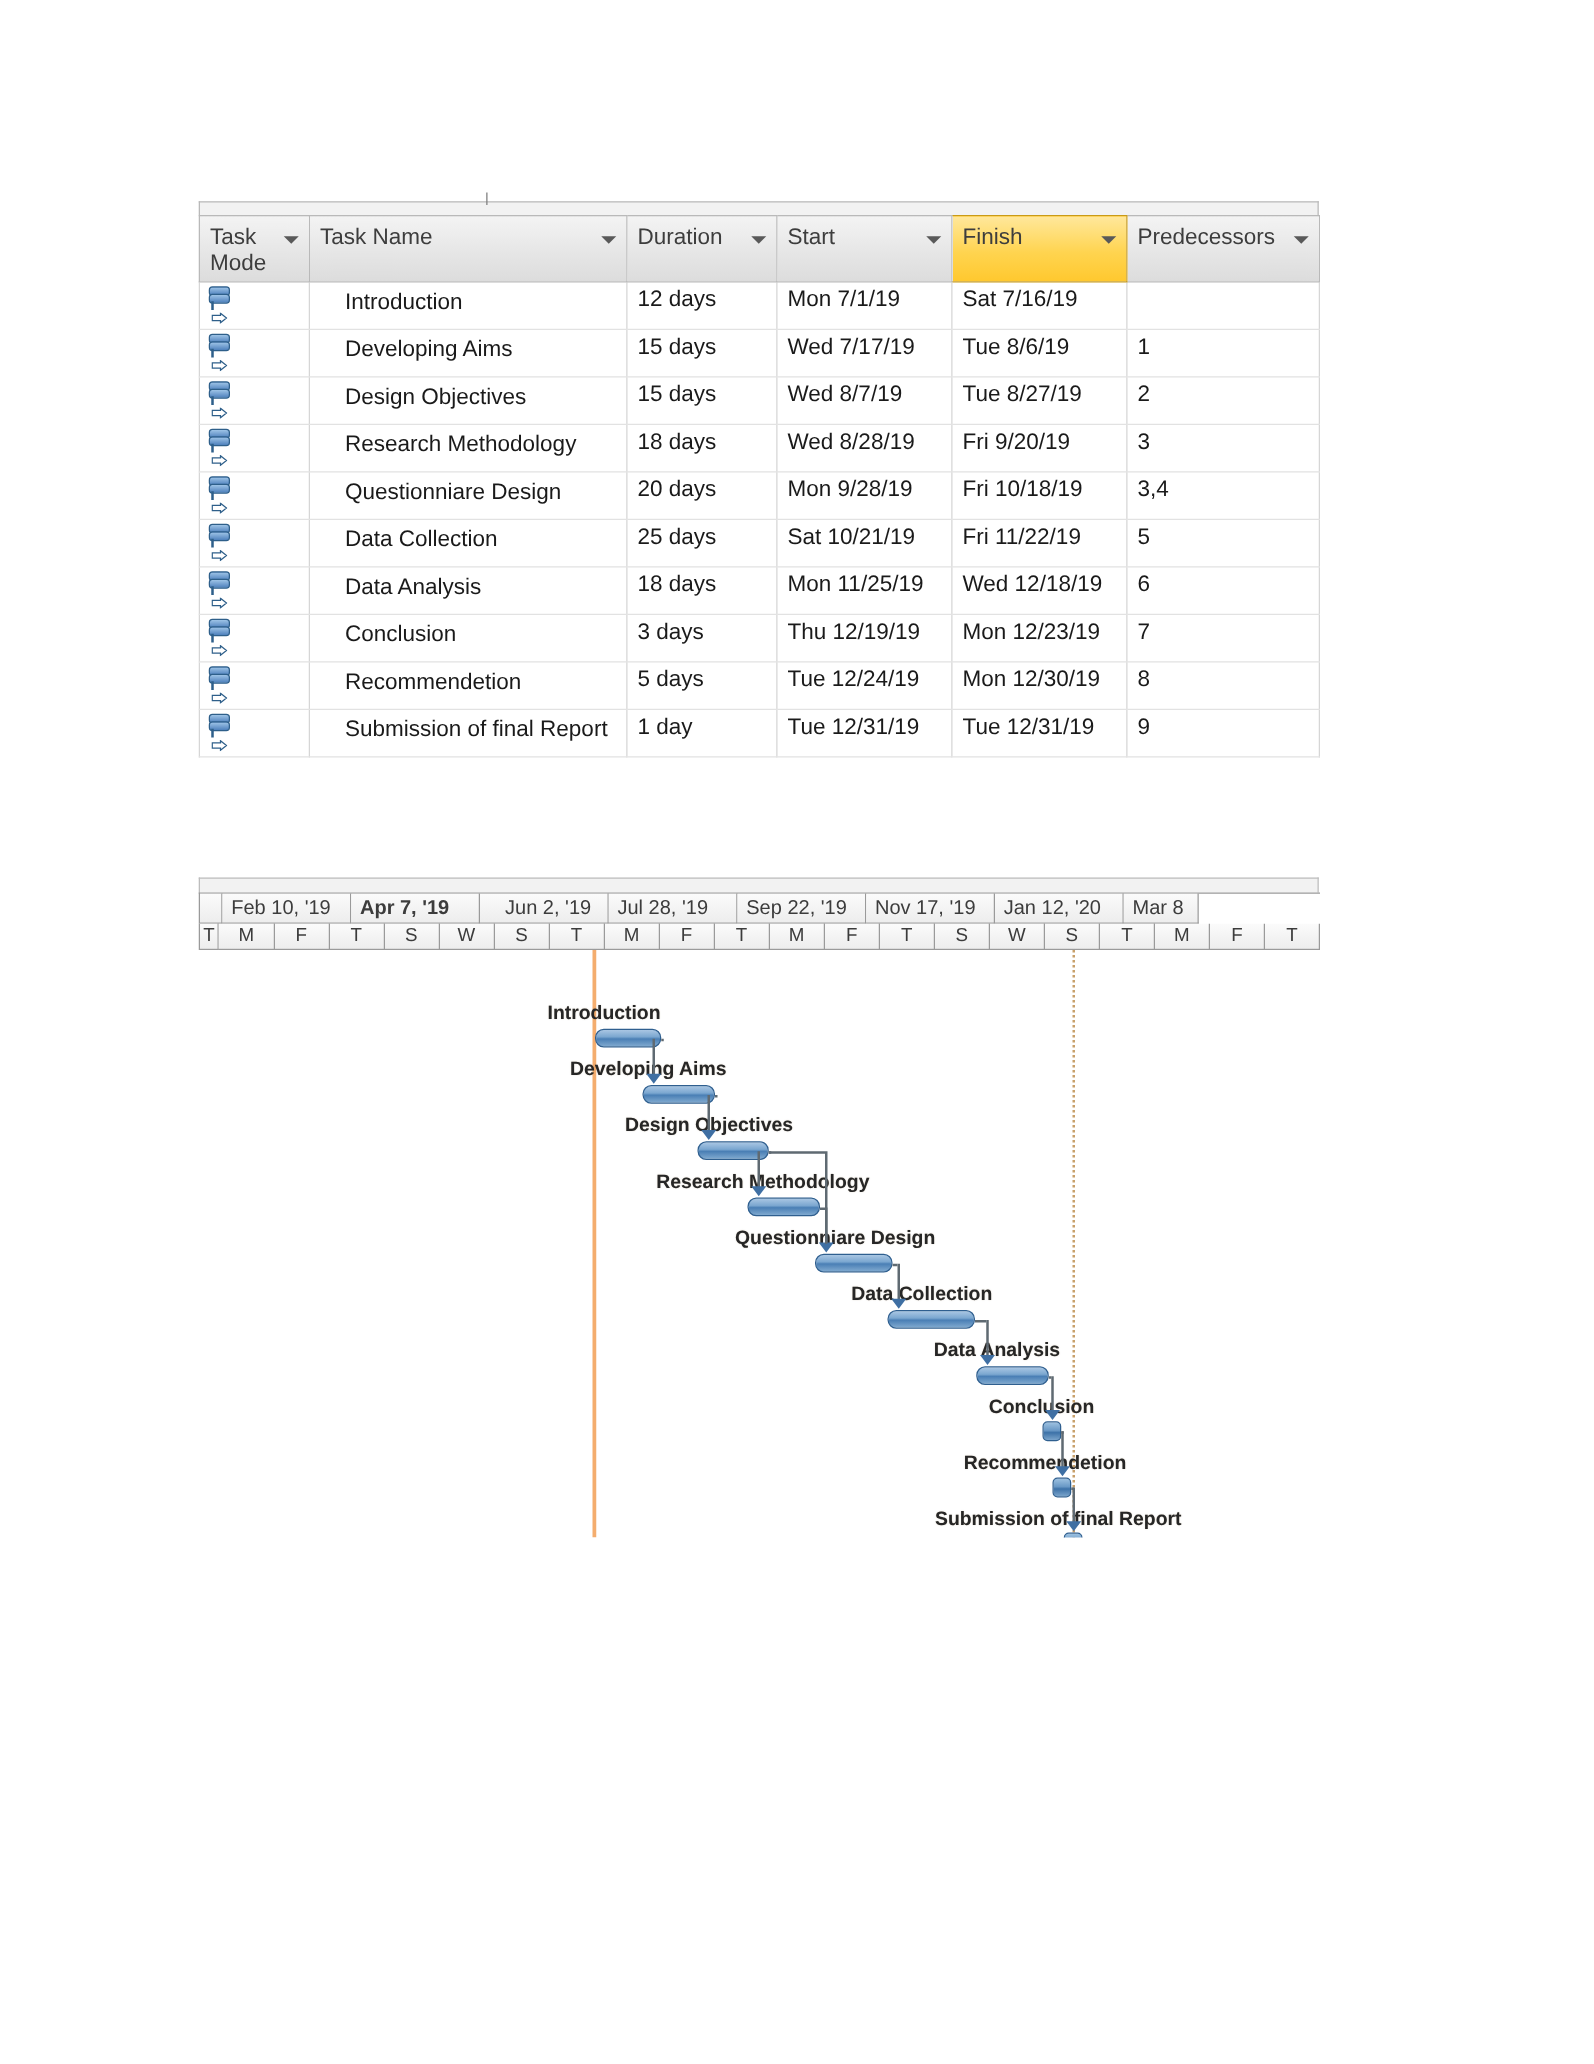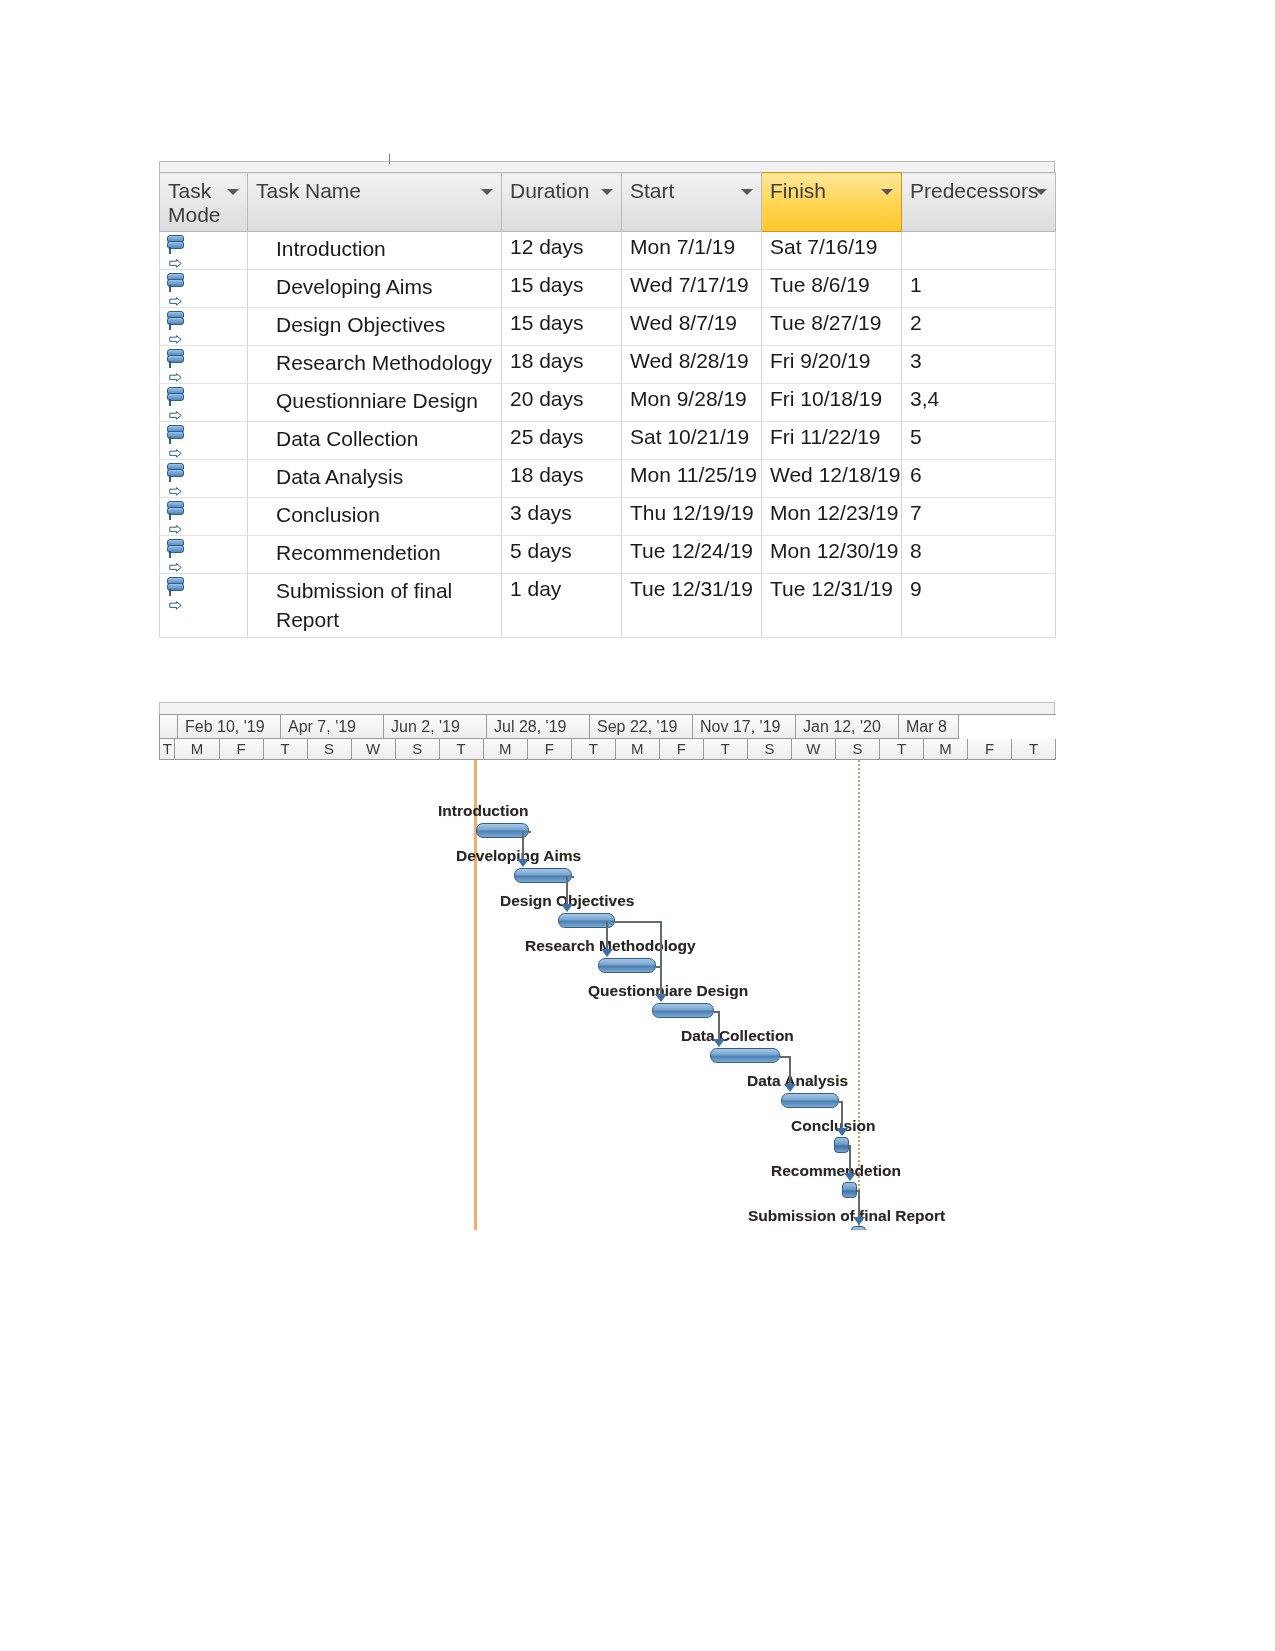--- a/index.html
+++ b/index.html
@@ -17,21 +17,21 @@
   .sheet-topbar{
     height:10px;background:#f2f2f2;border-top:1px solid #b9b9b9;
     border-left:1px solid #b9b9b9;border-right:1px solid #b9b9b9;
     position:relative;
   }
   .split-handle{
     position:absolute;left:229px;top:-8px;width:1px;height:10px;background:#7d7d7d;
   }
   table.grid{
     border-collapse:collapse;width:896px;table-layout:fixed;
-    font-size:21px;
+    font-size:18px;
     padding-left:44px;
   }
   table.grid th,table.grid td{
     border:1px solid #d2d2d2;padding:0;vertical-align:top;
   }
   table.grid thead th{
     background:linear-gradient(to bottom,#f3f3f3 0%,#e6e6e6 55%,#dcdcdc 100%);
     border:1px solid #b9b9b9;
     color:#3d3d3d;font-weight:400;text-align:left;
     padding:6px 8px 4px 8px;height:42px;position:relative;
@@ -353,22 +353,22 @@
         </tr>
       </tbody>
   </table>
 </div>
 
 <div class="gantt">
   <div class="gantt-topbar"></div>
   <div class="tl-row top" id="tl-major">
       <div class="tl-major" style="width: 18px;"></div>
       <div class="tl-major" style="width: 103px;">Feb 10, '19</div>
-      <div class="tl-major" style="width: 103px;">Apr 7, '19</div>
-      <div class="tl-major" style="width: 103px;">Jun 2, '19</div>
+      <div class="tl-major" style="width: 103px; font-weight: bold;">Apr 7, '19</div>
+      <div class="tl-major" style="width: 103px; text-align: center;">Jun 2, '19</div>
       <div class="tl-major" style="width: 103px;">Jul 28, '19</div>
       <div class="tl-major" style="width: 103px;">Sep 22, '19</div>
       <div class="tl-major" style="width: 103px;">Nov 17, '19</div>
       <div class="tl-major" style="width: 103px;">Jan 12, '20</div>
       <div class="tl-major" style="width: 60px;">Mar 8</div>
     </div>
   <div class="tl-row bot" id="tl-minor">
       <div class="tl-minor" style="width: 18px;">T</div>
       <div class="tl-minor" style="width: 51.5px;">M</div>
       <div class="tl-minor" style="width: 51.5px;">F</div>

